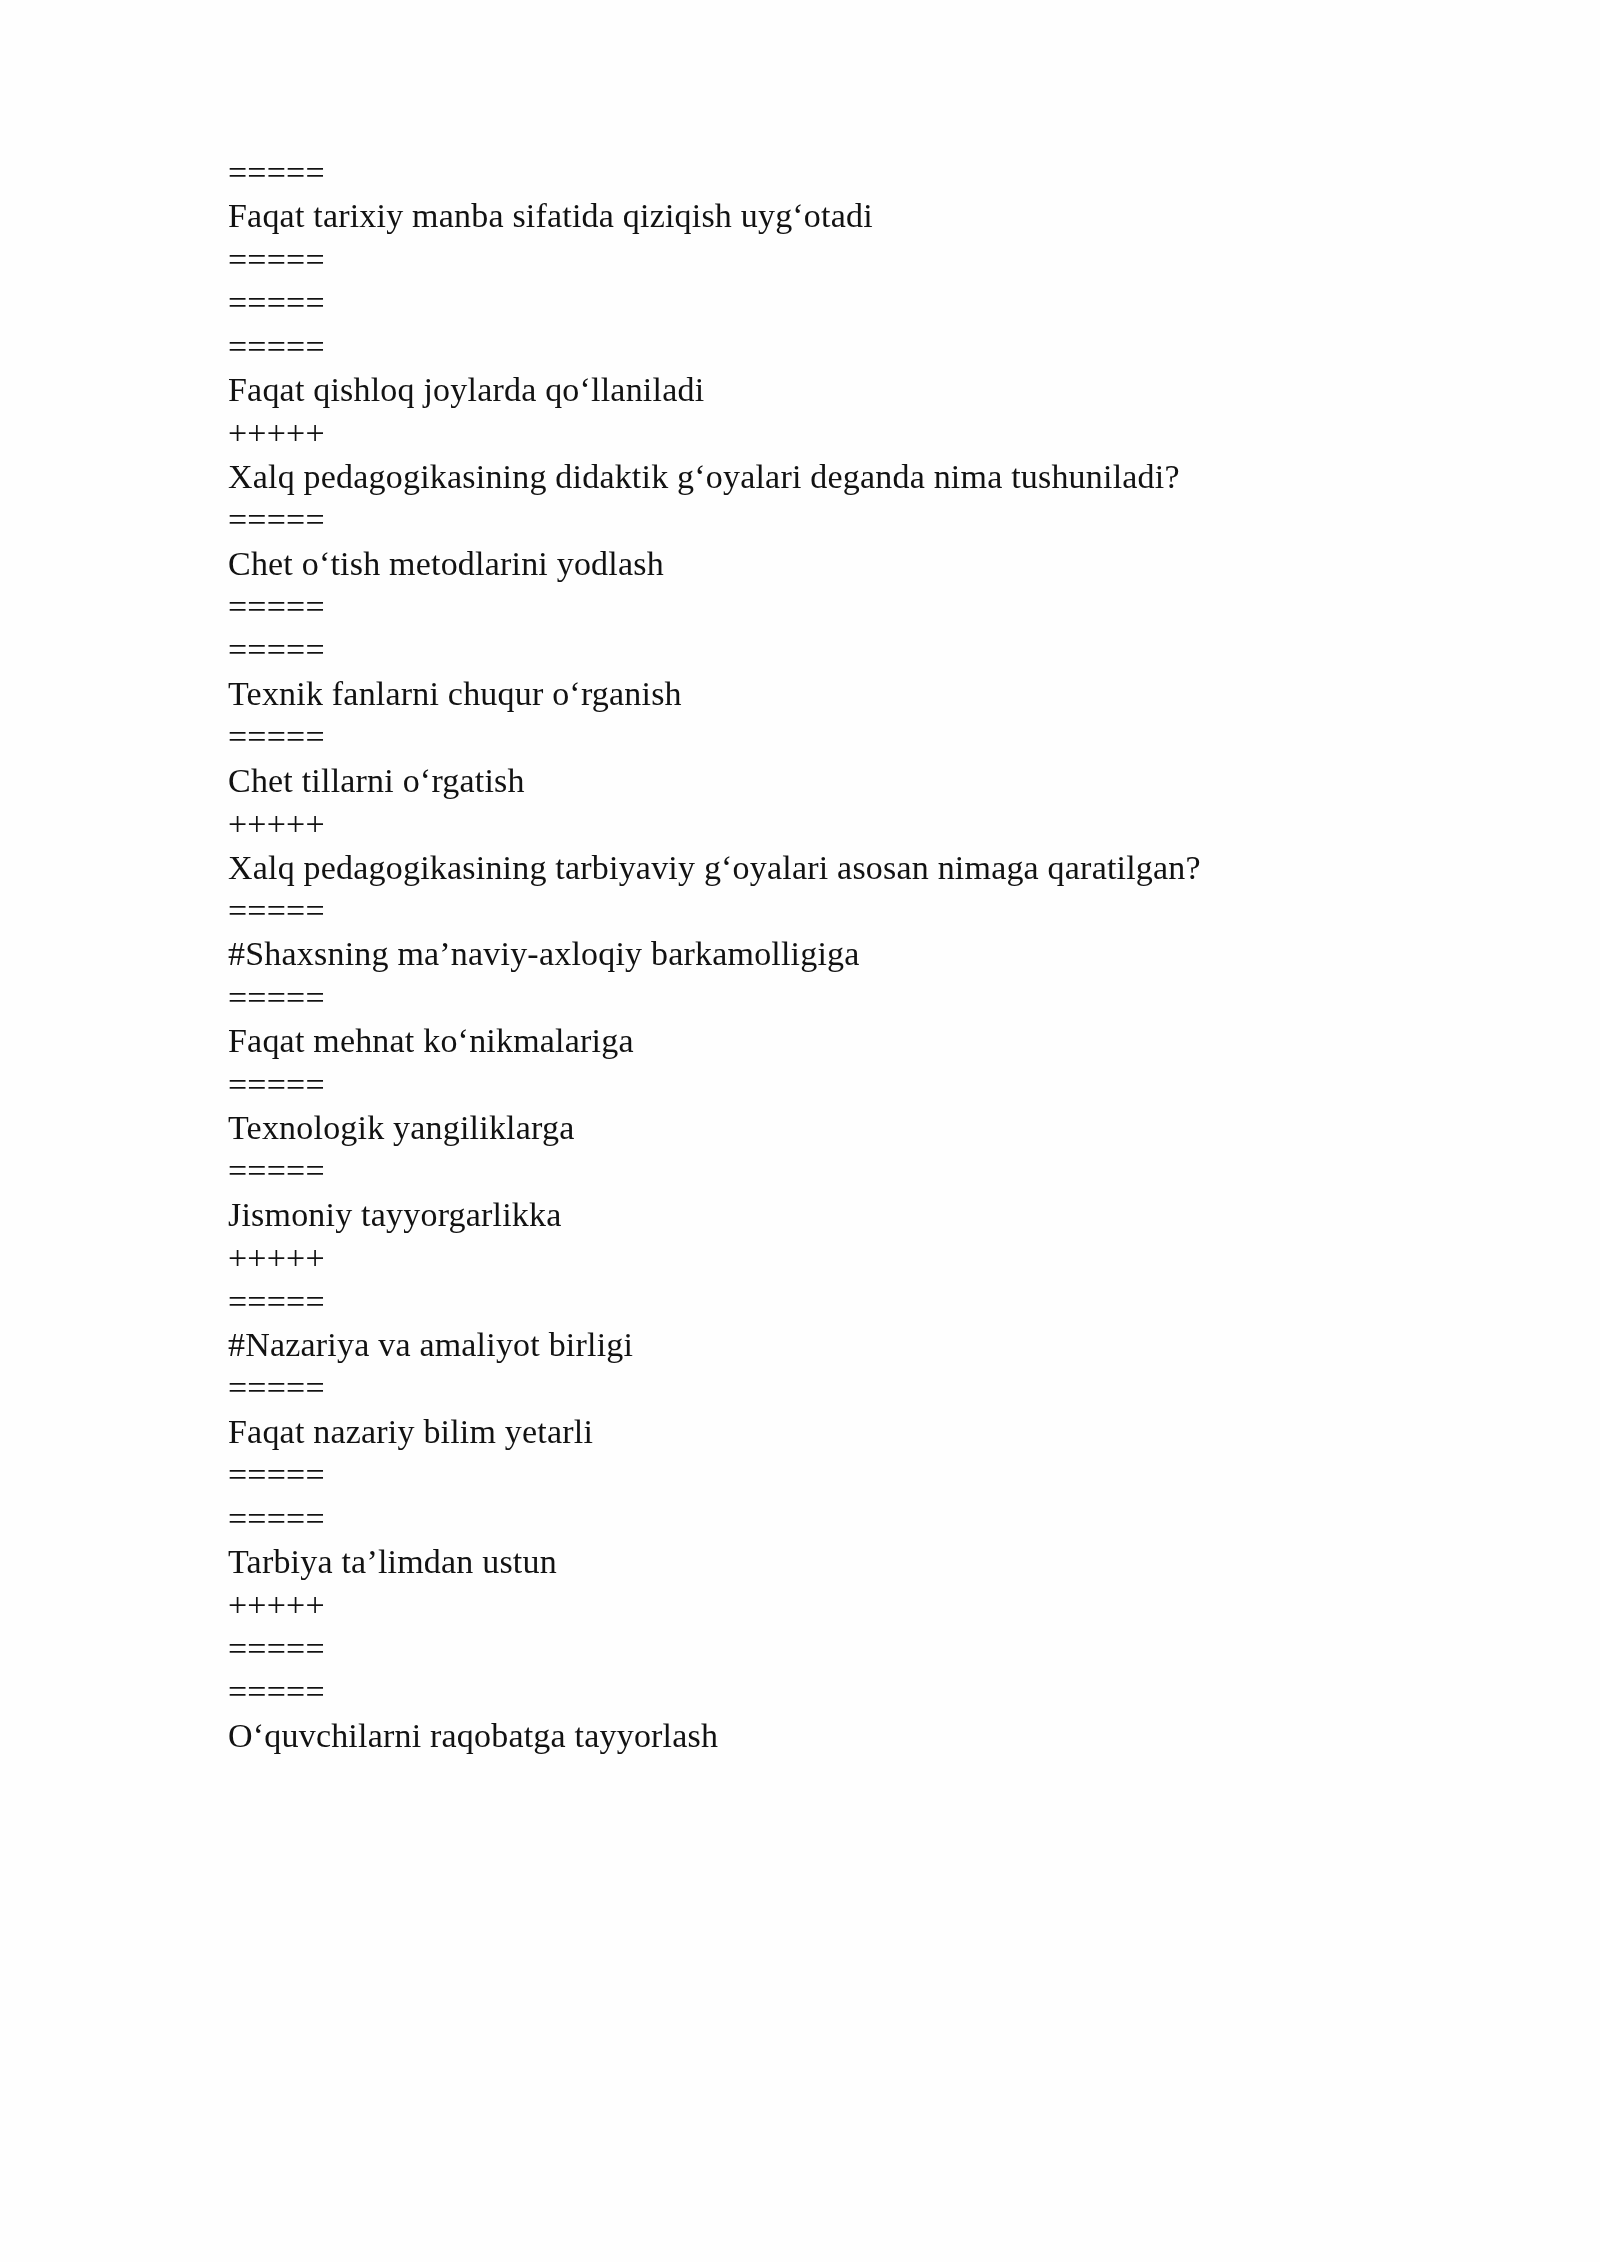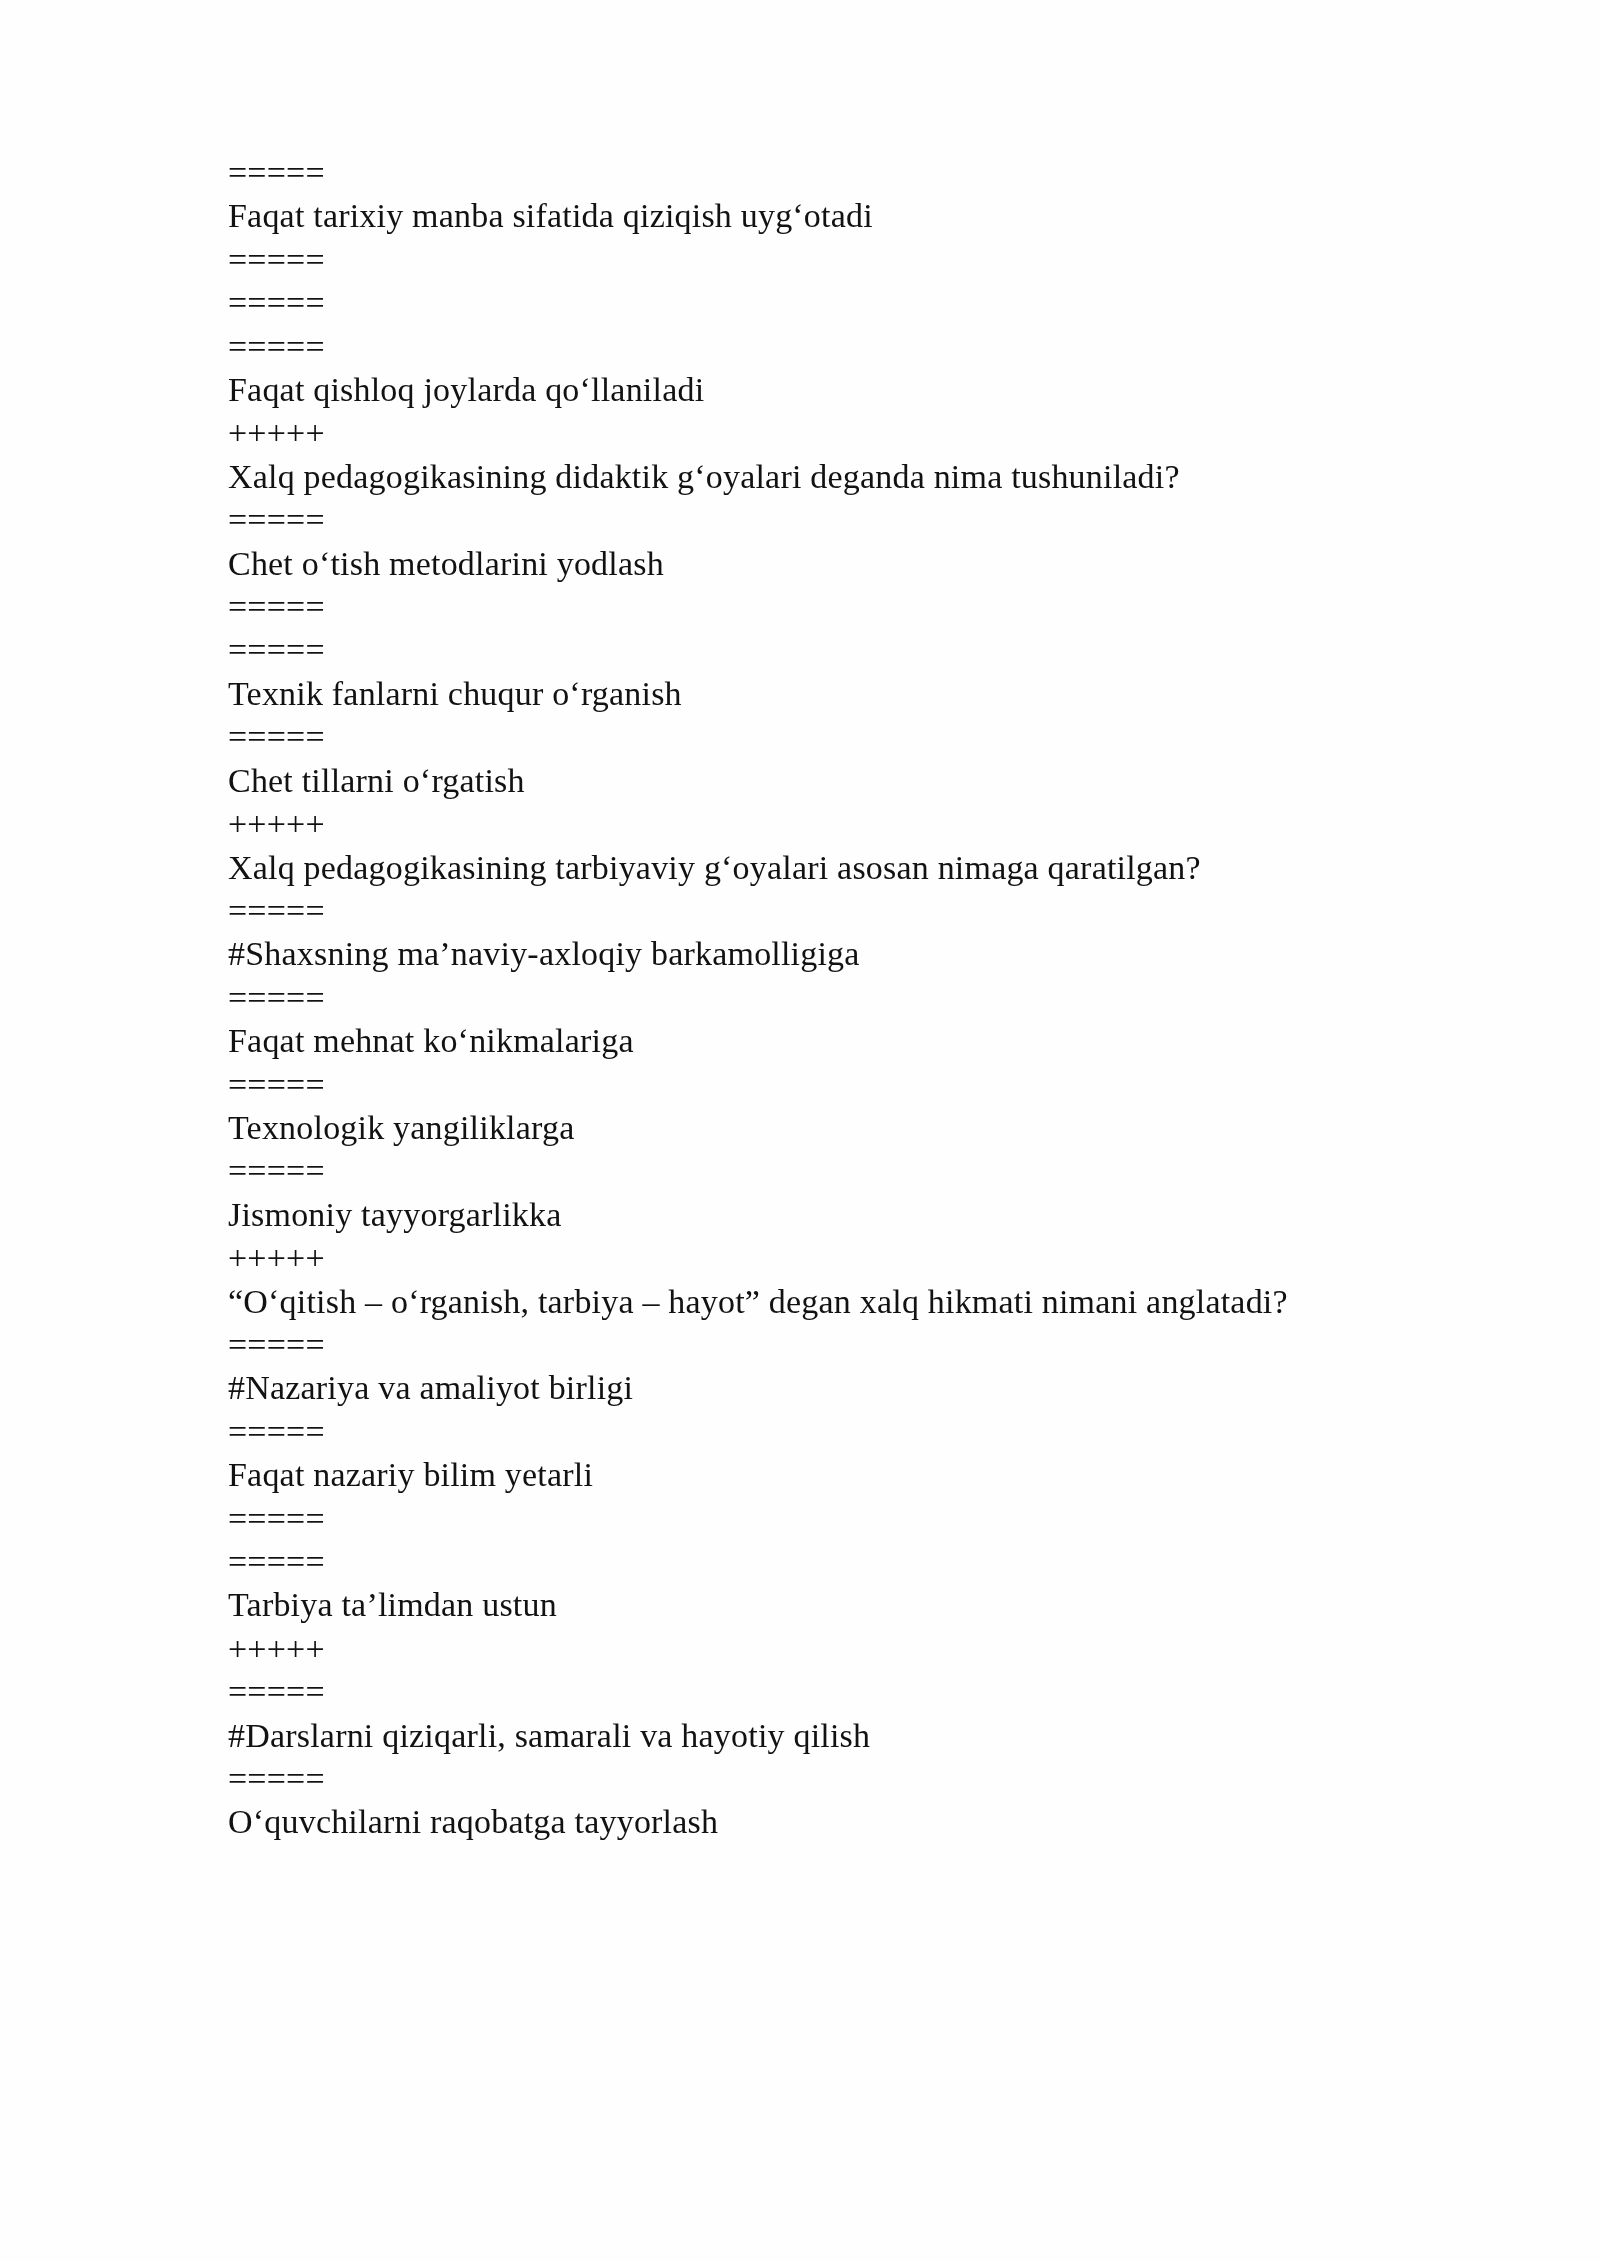--- a/index.html
+++ b/index.html
@@ -55,27 +55,25 @@
       <p class="line">Xalq pedagogikasining tarbiyaviy g‘oyalari asosan nimaga qaratilgan?</p>
       <p class="line">=====</p>
       <p class="line">#Shaxsning ma’naviy-axloqiy barkamolligiga</p>
       <p class="line">=====</p>
       <p class="line">Faqat mehnat ko‘nikmalariga</p>
       <p class="line">=====</p>
       <p class="line">Texnologik yangiliklarga</p>
       <p class="line">=====</p>
       <p class="line">Jismoniy tayyorgarlikka</p>
       <p class="line">+++++</p>
-      <p class="line">“O‘qitish – o‘rganish, tarbiya – hayot” degan xalq hikmati nimani anglatadi?</p>
       <p class="line">=====</p>
       <p class="line">#Nazariya va amaliyot birligi</p>
       <p class="line">=====</p>
       <p class="line">Faqat nazariy bilim yetarli</p>
       <p class="line">=====</p>
       <p class="line">=====</p>
       <p class="line">Tarbiya ta’limdan ustun</p>
       <p class="line">+++++</p>
       <p class="line">=====</p>
-      <p class="line">#Darslarni qiziqarli, samarali va hayotiy qilish</p>
       <p class="line">=====</p>
       <p class="line">O‘quvchilarni raqobatga tayyorlash</p>
     </div>
 </main>
 
 </body></html>

